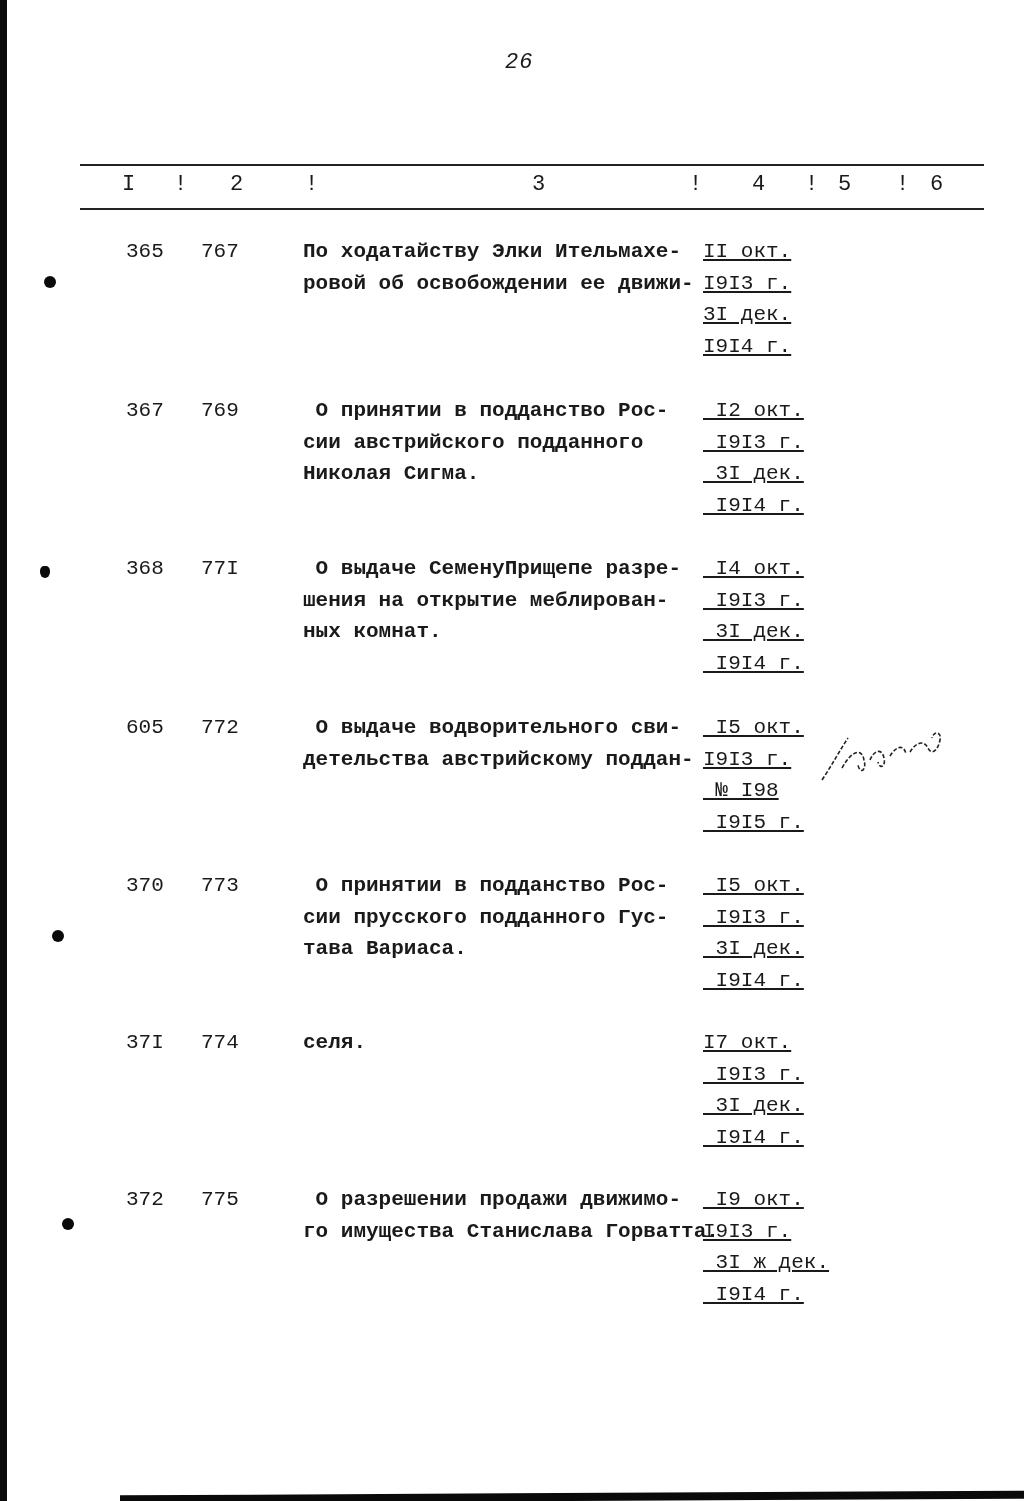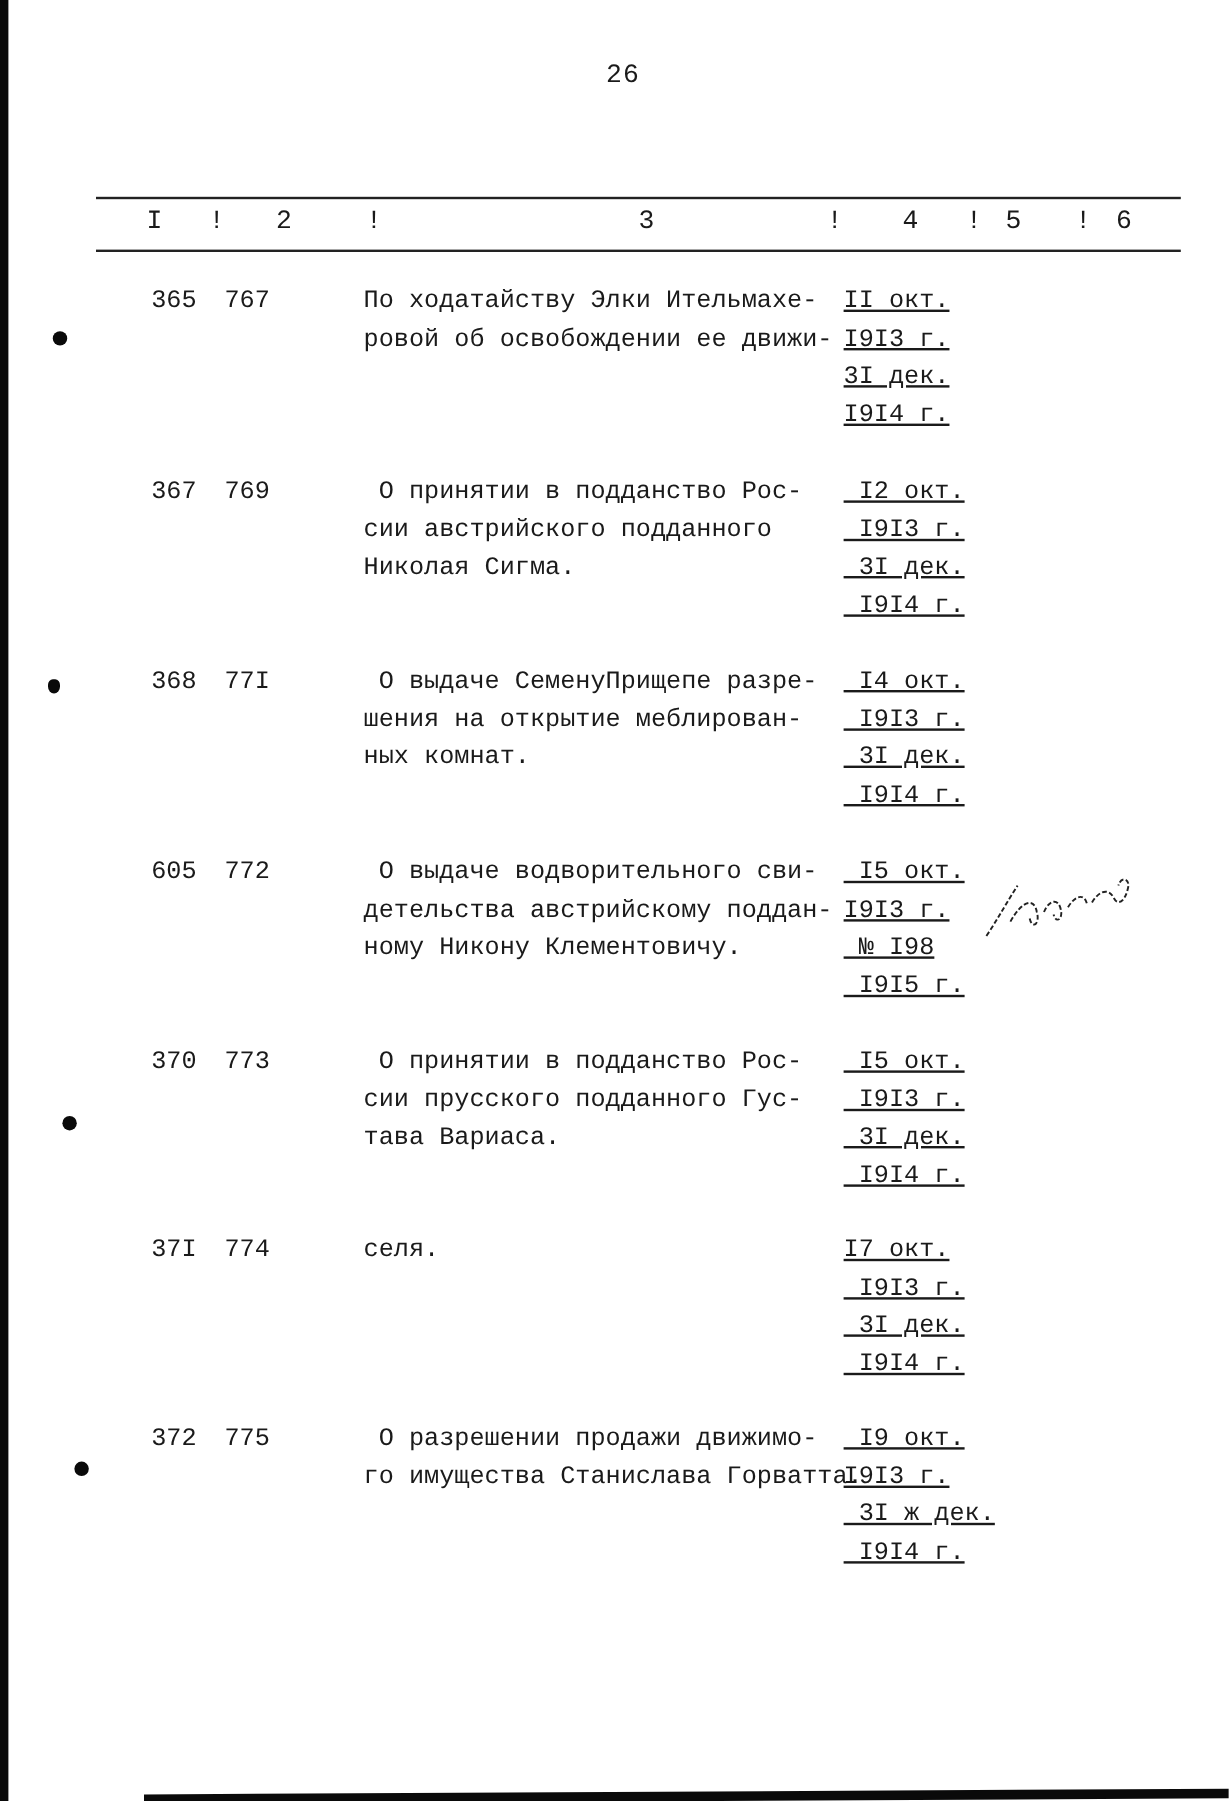--- a/index.html
+++ b/index.html
@@ -19,20 +19,21 @@
       position: absolute;
       left: 0; top: 0;
       width: 7px; height: 1501px;
       background: #0a0a0a;
     }
     .page-number {
       position: absolute;
       left: 505px; top: 50px;
       font-size: 22px;
       letter-spacing: 1px;
+      font-style: italic;
     }
     .rule {
       position: absolute;
       left: 80px;
       width: 904px;
       height: 2px;
       background: #222;
     }
     .rule.top { top: 164px; }
     .rule.bottom { top: 208px; }
@@ -48,25 +49,26 @@
       position: absolute;
       top: 0;
     }
     .entry {
       position: absolute;
       left: 0;
       width: 1024px;
       font-size: 21px;
     }
     .entry .num1 { position: absolute; left: 98px; top: 0; margin-left: 28px; }
-    .entry .num2 { position: absolute; left: 187px; top: 0; }
+    .entry .num2 { position: absolute; left: 201px; top: 0; }
     .entry .title {
       position: absolute;
       left: 303px; top: 0;
       width: 400px;
+      font-weight: bold;
     }
     .entry .title div, .entry .dates div {
       height: 31.5px;
       line-height: 31.5px;
       white-space: pre;
     }
     .entry .num1, .entry .num2 { line-height: 31.5px; }
     .entry .dates {
       position: absolute;
       left: 703px; top: 0;
@@ -163,21 +165,20 @@
     <div> I9I4 г.</div>
   </div>
 </div>
 
 <div class="entry" style="top:712px">
   <span class="num1">605</span>
   <span class="num2">772</span>
   <div class="title">
     <div> О выдаче водворительного сви-</div>
     <div>детельства австрийскому поддан-</div>
-    <div>ному Никону Клементовичу.</div>
   </div>
   <div class="dates">
     <div> I5 окт.</div>
     <div>I9I3 г.</div>
     <div> № I98</div>
     <div> I9I5 г.</div>
   </div>
 </div>
 
 <div class="entry" style="top:870px">

